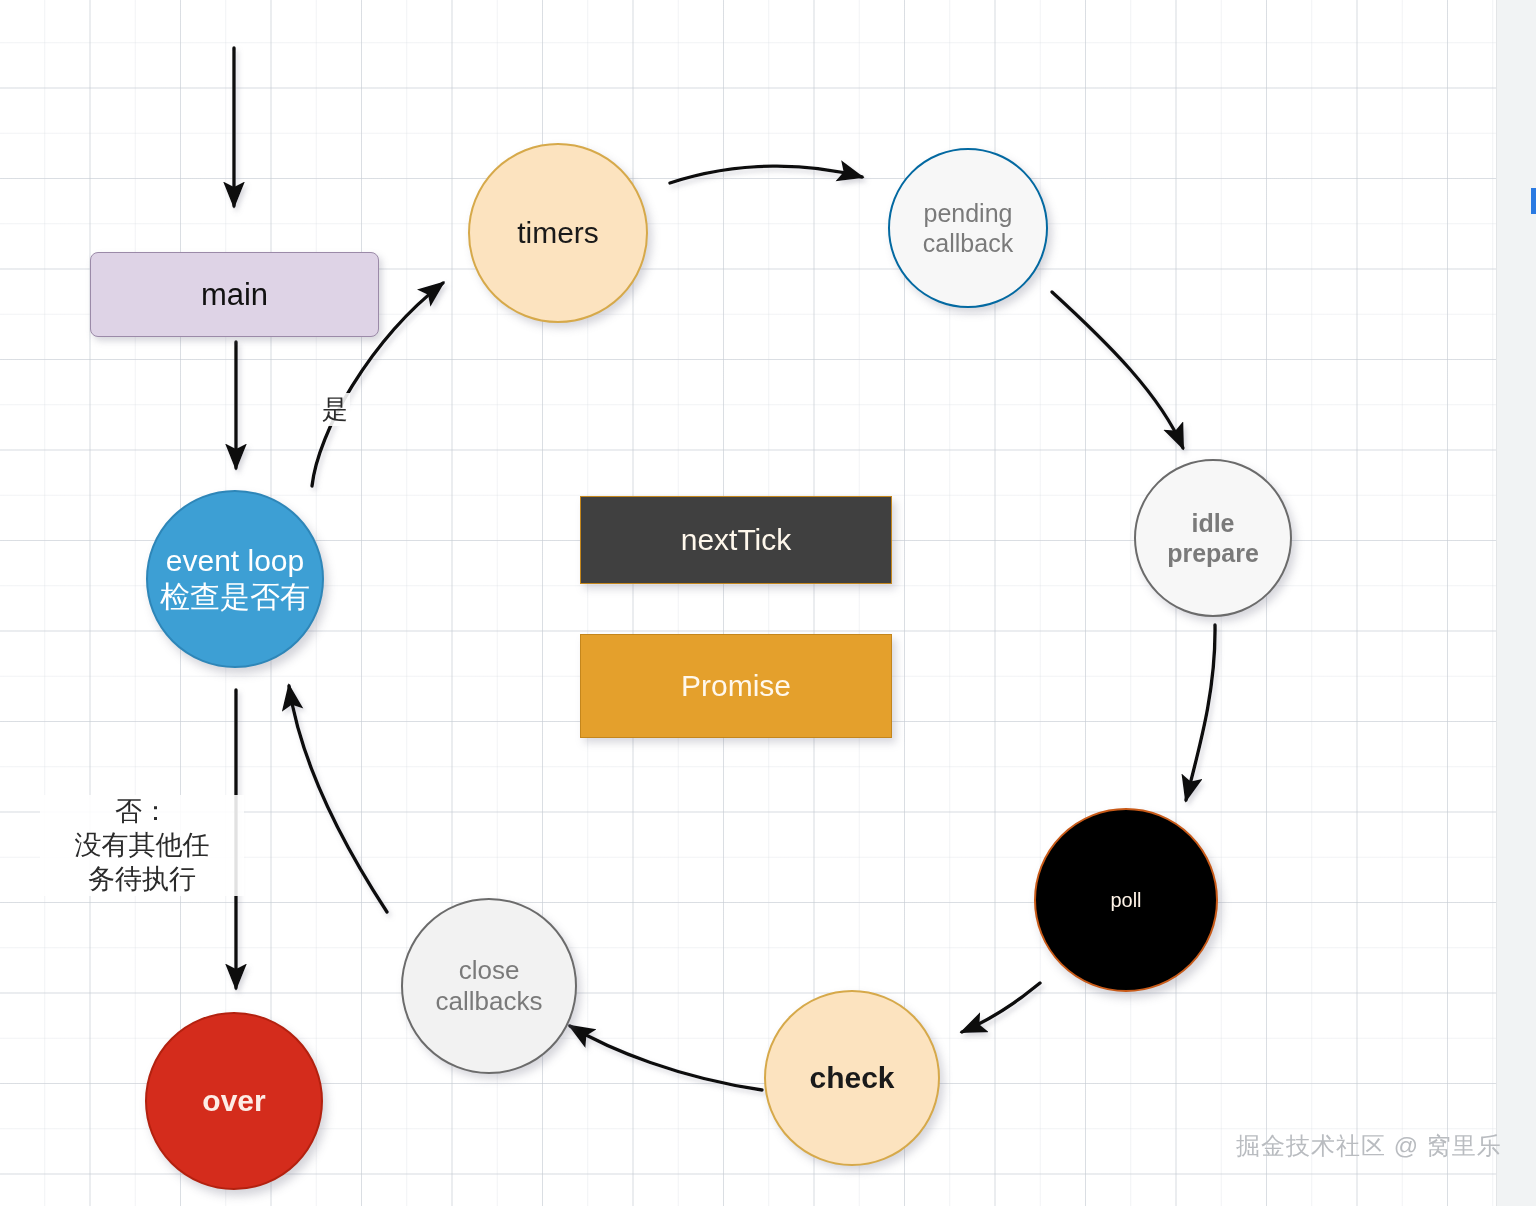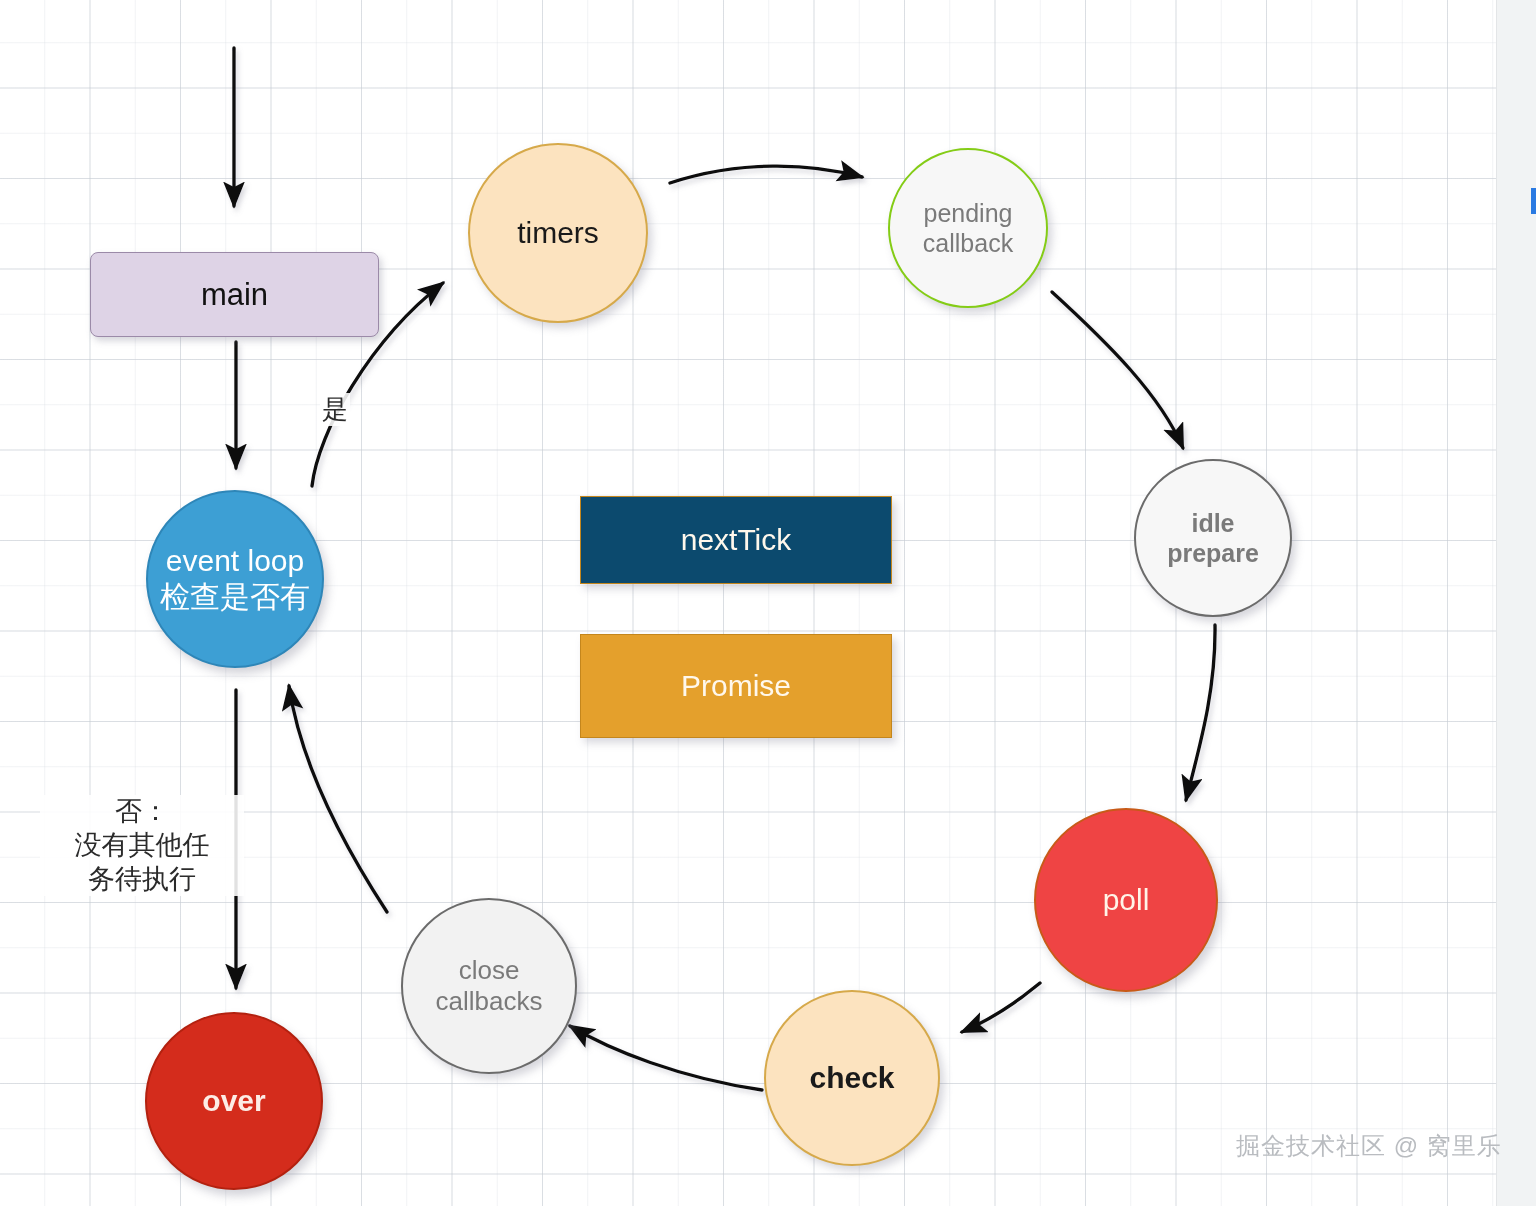--- a/index.html
+++ b/index.html
@@ -88,42 +88,42 @@
     background: #FCE3BF;
     border: 2px solid #D6A94A;
     color: #1a1a1a;
     font-size: 30px;
     box-shadow: 4px 5px 9px rgba(120,120,140,0.30);
   }
   .n-pending {
     left: 888px; top: 148px;
     width: 160px; height: 160px;
     background: #F7F7F7;
-    border: 2px solid #84cc16;
+    border: 2px solid #0369a1;
     color: #7a7a7a;
     font-size: 25px;
     box-shadow: 4px 5px 9px rgba(120,120,140,0.30);
   }
   .n-idle {
     left: 1134px; top: 459px;
     width: 158px; height: 158px;
     background: #F7F7F7;
     border: 2px solid #6b6b6b;
     color: #7a7a7a;
     font-size: 25px;
     box-shadow: 4px 5px 9px rgba(120,120,140,0.30);
     font-weight: bold;
   }
   .n-poll {
     left: 1034px; top: 808px;
     width: 184px; height: 184px;
-    background: #ef4444;
+    background: #000000;
     border: 2px solid #C85A18;
     color: #FFF4E8;
-    font-size: 30px;
+    font-size: 20px;
     box-shadow: 4px 6px 10px rgba(120,120,140,0.32);
   }
   .n-check {
     left: 764px; top: 990px;
     width: 176px; height: 176px;
     background: #FCE3BF;
     border: 2px solid #D6A94A;
     color: #1a1a1a;
     font-size: 30px;
     box-shadow: 4px 5px 9px rgba(120,120,140,0.30);
@@ -153,21 +153,21 @@
     background: #D42C1C;
     border: 2px solid #B3210F;
     color: #FDEDE6;
     font-size: 30px;
     font-weight: bold;
     box-shadow: 4px 6px 10px rgba(120,120,140,0.32);
   }
   .n-nexttick {
     left: 580px; top: 496px;
     width: 312px; height: 88px;
-    background: #0c4a6e;
+    background: #404040;
     border: 1.5px solid #C4861C;
     color: #FFF8EC;
     font-size: 30px;
     box-shadow: 4px 5px 8px rgba(120,120,140,0.28);
     text-align: center;
   }
   .n-promise {
     left: 580px; top: 634px;
     width: 312px; height: 104px;
     background: #E4A02C;

